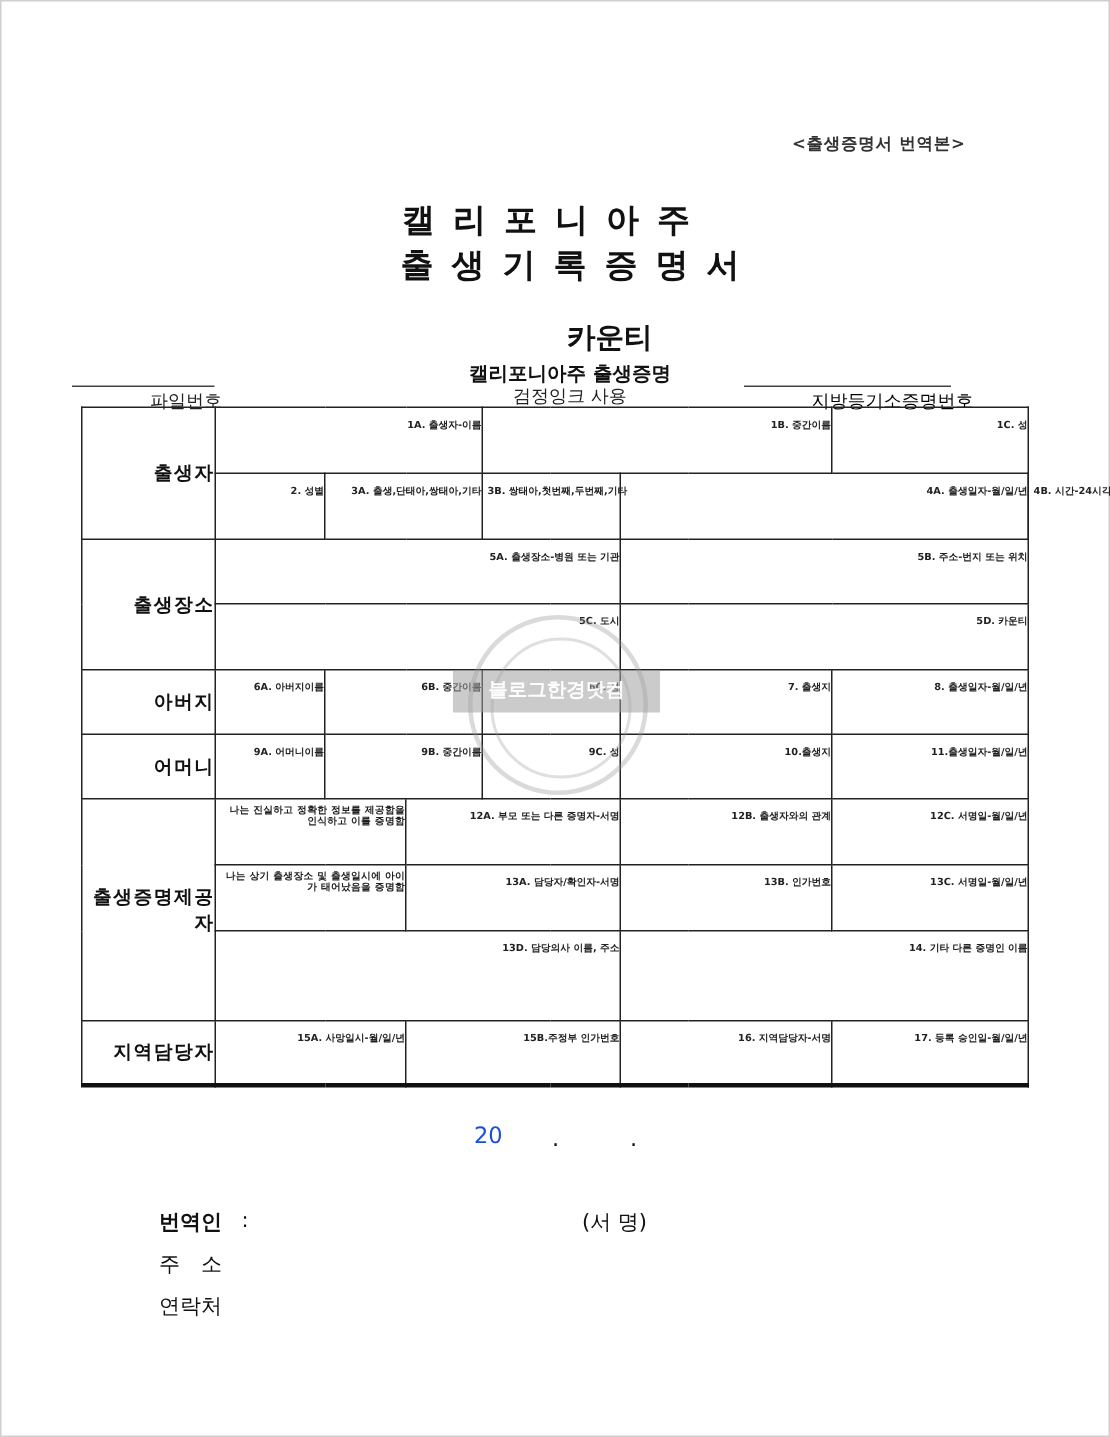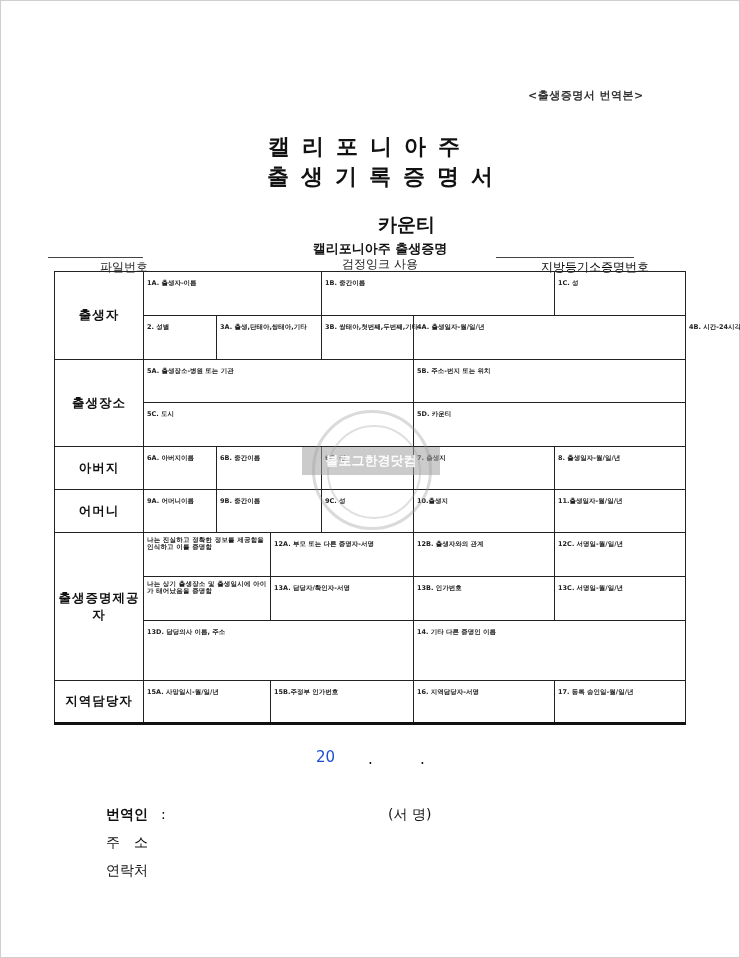--- a/index.html
+++ b/index.html
@@ -17,21 +17,21 @@
   .ink { left: 0; width: 740px; top: 256px; text-align: center; font-size: 12px; color: #222; padding-left: 10px; }
   .line-left { left: 48px; top: 257px; width: 95px; border-top: 1px solid #444; }
   .line-right { left: 496px; top: 257px; width: 138px; border-top: 1px solid #444; }
   .file-no { left: 80px; top: 259px; font-size: 12px; color: #222; margin-left: 20px; }
   .local-no { left: 541px; top: 259px; font-size: 12px; color: #000000; }
 
   table.form {
     position: absolute; left: 54px; top: 271px; width: 631px; border-collapse: collapse; table-layout: fixed;
     border-bottom: 3px solid #111;
   }
-  table.form td { border: 1px solid #222; vertical-align: top; padding: 0; }
+  table.form td { border: 1px solid #222; vertical-align: top; padding: 0; text-align: right; }
   td.section {
     text-align: center; vertical-align: middle !important; font-size: 12.5px; font-weight: bold; letter-spacing: 1px;
   }
   .lbl { display: block; font-size: 6.5px; font-weight: bold; padding: 8px 0 0 3px; line-height: 1.15; color: #222; white-space: nowrap; }
   .lbl.wrap { white-space: normal; padding-top: 4px; letter-spacing: 0.2px; }
 
   .stamp {
     position: absolute; left: 312px; top: 410px; width: 120px; height: 120px; border-radius: 50%;
     border: 3px solid rgba(150,150,150,0.35); box-sizing: border-box; pointer-events: none;
   }

